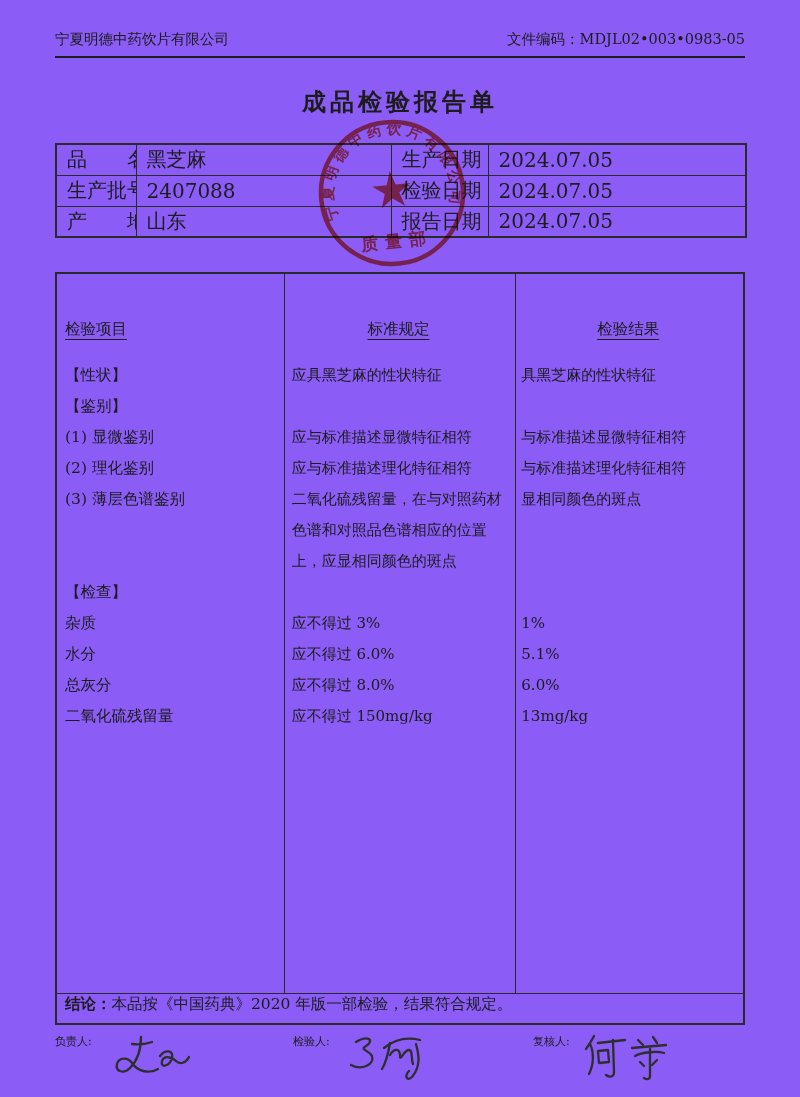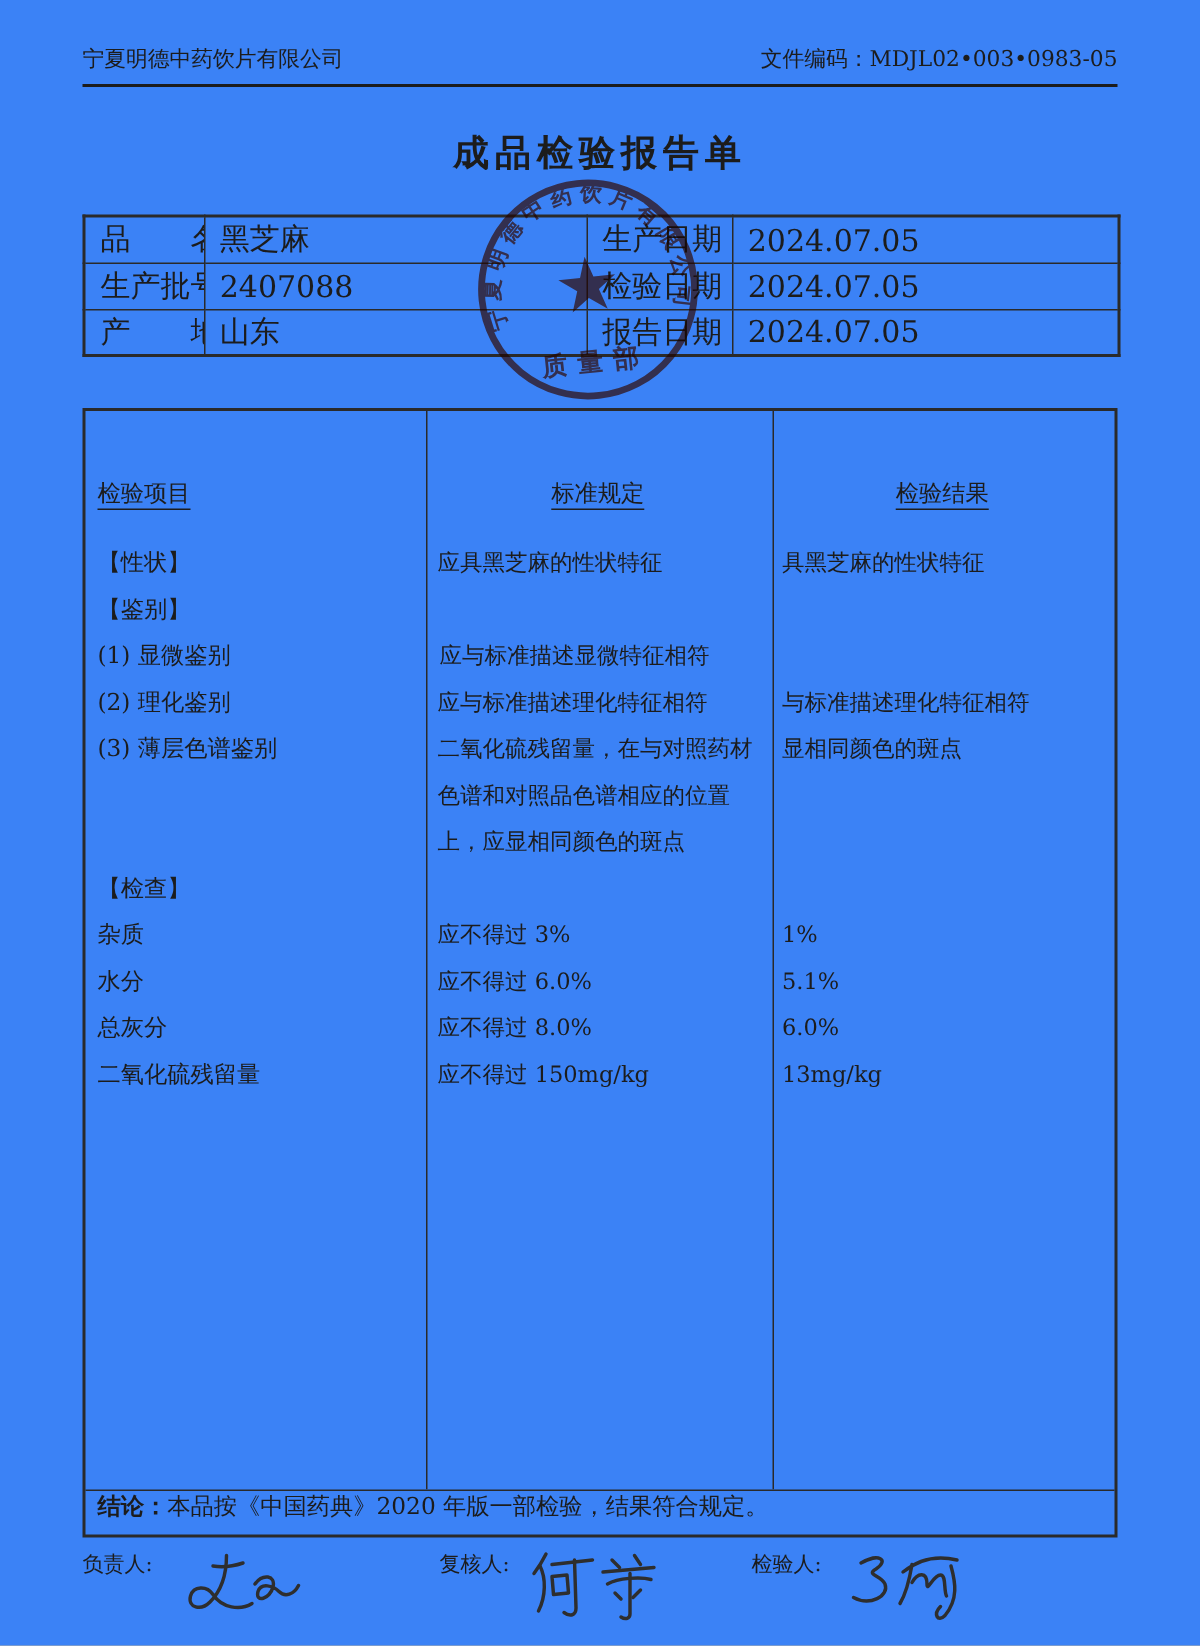--- a/index.html
+++ b/index.html
@@ -1,19 +1,19 @@
 <!DOCTYPE html>
 <html><head>
 <meta charset="utf-8">
 <style>
   * { margin:0; padding:0; box-sizing:border-box; }
   body { background:#888; font-family:"DejaVu Serif", serif; }
   .page {
     position:relative; width:800px; height:1097px; margin:0 auto;
-    background:#3b82f6; color:#1c1c1c; overflow:hidden;
+    background:#8b5cf6; color:#1c1c1c; overflow:hidden;
   }
   
   .doc-header {
     position:absolute; left:55px; top:30px; width:690px;
     display:flex; justify-content:space-between; align-items:flex-end;
     border-bottom:2px solid #1c1c1c; padding-bottom:7px; font-size:14.5px;
   }
   
   .doc-title {
     position:absolute; top:86px; left:0; width:100%;
@@ -47,21 +47,21 @@
   .cell-std  { width:231px; padding:0 8px; font-size:15px; }
   .cell-res  { width:231px; padding:0 8px; font-size:15px; }
   .conclusion {
     border-top:1px solid #2a2a2a; height:30px; line-height:20px;
     padding-left:8px; white-space:nowrap;
   }
   .conclusion b { font-weight:bold; }
   
   .signatures {
     position:absolute; left:55px; top:1032px; width:700px;
-    display:flex; font-size:14px;text-align:center;
+    display:flex; font-size:11px;text-align:center;
   }
   .sig-group { display:flex; align-items:flex-start; }
   .sig-group.g1 { width:238px; } .sig-group.g2 { width:208px; } .sig-group.g3 { width:240px; }
   .sig-label { padding-top:2px; white-space:nowrap; }
   .sig-svg { margin-left:10px; }
   .sig-svg path { fill:none; stroke:#2e2e2e; stroke-width:2.3; stroke-linecap:round; stroke-linejoin:round; }
   
   .stamp { position:absolute; mix-blend-mode:multiply; opacity:.88; }
   .stamp-top { left:316px; top:117px; transform:rotate(-6deg); }
   .stamp text, .stamp textPath { font-family:"DejaVu Sans", sans-serif; font-weight:bold; }
@@ -123,20 +123,21 @@
             <div class="cell-res">具黑芝麻的性状特征</div>
           </div>
           <div class="insp-row">
             <div class="cell-item">【鉴别】</div>
             <div class="cell-std"></div>
             <div class="cell-res"></div>
           </div>
           <div class="insp-row">
             <div class="cell-item">(1) 显微鉴别</div>
             <div class="cell-std">应与标准描述显微特征相符</div>
+            <div class="cell-res">与标准描述显微特征相符</div>
           </div>
           <div class="insp-row">
             <div class="cell-item">(2) 理化鉴别</div>
             <div class="cell-std">应与标准描述理化特征相符</div>
             <div class="cell-res">与标准描述理化特征相符</div>
           </div>
           <div class="insp-row">
             <div class="cell-item">(3) 薄层色谱鉴别</div>
             <div class="cell-std">二氧化硫残留量，在与对照药材色谱和对照品色谱相应的位置上，应显相同颜色的斑点</div>
             <div class="cell-res">显相同颜色的斑点</div>
@@ -186,42 +187,42 @@
     <text x="76" y="130" text-anchor="middle" font-size="17" letter-spacing="7" fill="#d4453a">质量部</text>
   </svg>
 
   <div class="signatures">
     <div class="sig-group g1">
       <span class="sig-label">负责人:</span>
       <svg class="sig-svg" width="120" height="52" viewBox="0 0 120 52">
         <path d="M30,12 C36,13 44,12 50,10"></path>
         <path d="M39,5 C39,16 36,28 28,36 C22,42 13,40 15,32 C17,25 26,25 30,31 C36,40 48,42 56,37"></path>
         <path d="M58,24 C63,17 72,18 70,26 C68,34 58,37 60,29 C62,23 70,25 74,29 C78,33 84,31 87,25"></path>
+      </svg>
+    </div>
+    <div class="sig-group g3">
+      <span class="sig-label">检验人:</span>
+      <svg class="sig-svg" width="130" height="55" viewBox="0 0 130 55">
+        <path d="M16,10 C28,3 35,8 26,14 C19,18 29,18 32,24 C35,32 22,39 11,33"></path>
+        <path d="M44,16 C55,7 68,5 80,8"></path>
+        <path d="M50,11 C48,23 45,32 42,37"></path>
+        <path d="M50,23 C54,16 60,16 60,24 C60,30 64,18 69,18 C73,18 71,28 73,32"></path>
+        <path d="M76,12 C79,23 81,34 72,45 C67,50 64,44 69,39"></path>
       </svg>
     </div>
     <div class="sig-group g2">
       <span class="sig-label">复核人:</span>
       <svg class="sig-svg" width="110" height="52" viewBox="0 0 110 52">
         <path d="M10,12 C14,20 14,32 9,42"></path>
         <path d="M6,17 C9,13 12,8 14,4"></path>
         <path d="M18,11 L45,8"></path>
         <path d="M33,8 L34,40 C34,45 30,46 26,43"></path>
         <path d="M18,19 L28,18 L29,30 L19,31 L18,19"></path>
         <path d="M58,8 L63,13 M73,5 L77,11"></path>
         <path d="M52,16 L86,13"></path>
         <path d="M55,24 C62,20 77,19 84,21"></path>
         <path d="M60,30 L64,34 M77,28 L72,33"></path>
         <path d="M70,17 L70,44 C70,47 67,48 64,46"></path>
       </svg>
     </div>
-    <div class="sig-group g3">
-      <span class="sig-label">检验人:</span>
-      <svg class="sig-svg" width="130" height="55" viewBox="0 0 130 55">
-        <path d="M16,10 C28,3 35,8 26,14 C19,18 29,18 32,24 C35,32 22,39 11,33"></path>
-        <path d="M44,16 C55,7 68,5 80,8"></path>
-        <path d="M50,11 C48,23 45,32 42,37"></path>
-        <path d="M50,23 C54,16 60,16 60,24 C60,30 64,18 69,18 C73,18 71,28 73,32"></path>
-        <path d="M76,12 C79,23 81,34 72,45 C67,50 64,44 69,39"></path>
-      </svg>
-    </div>
   </div>
 
 </div>
 
 </body></html>

